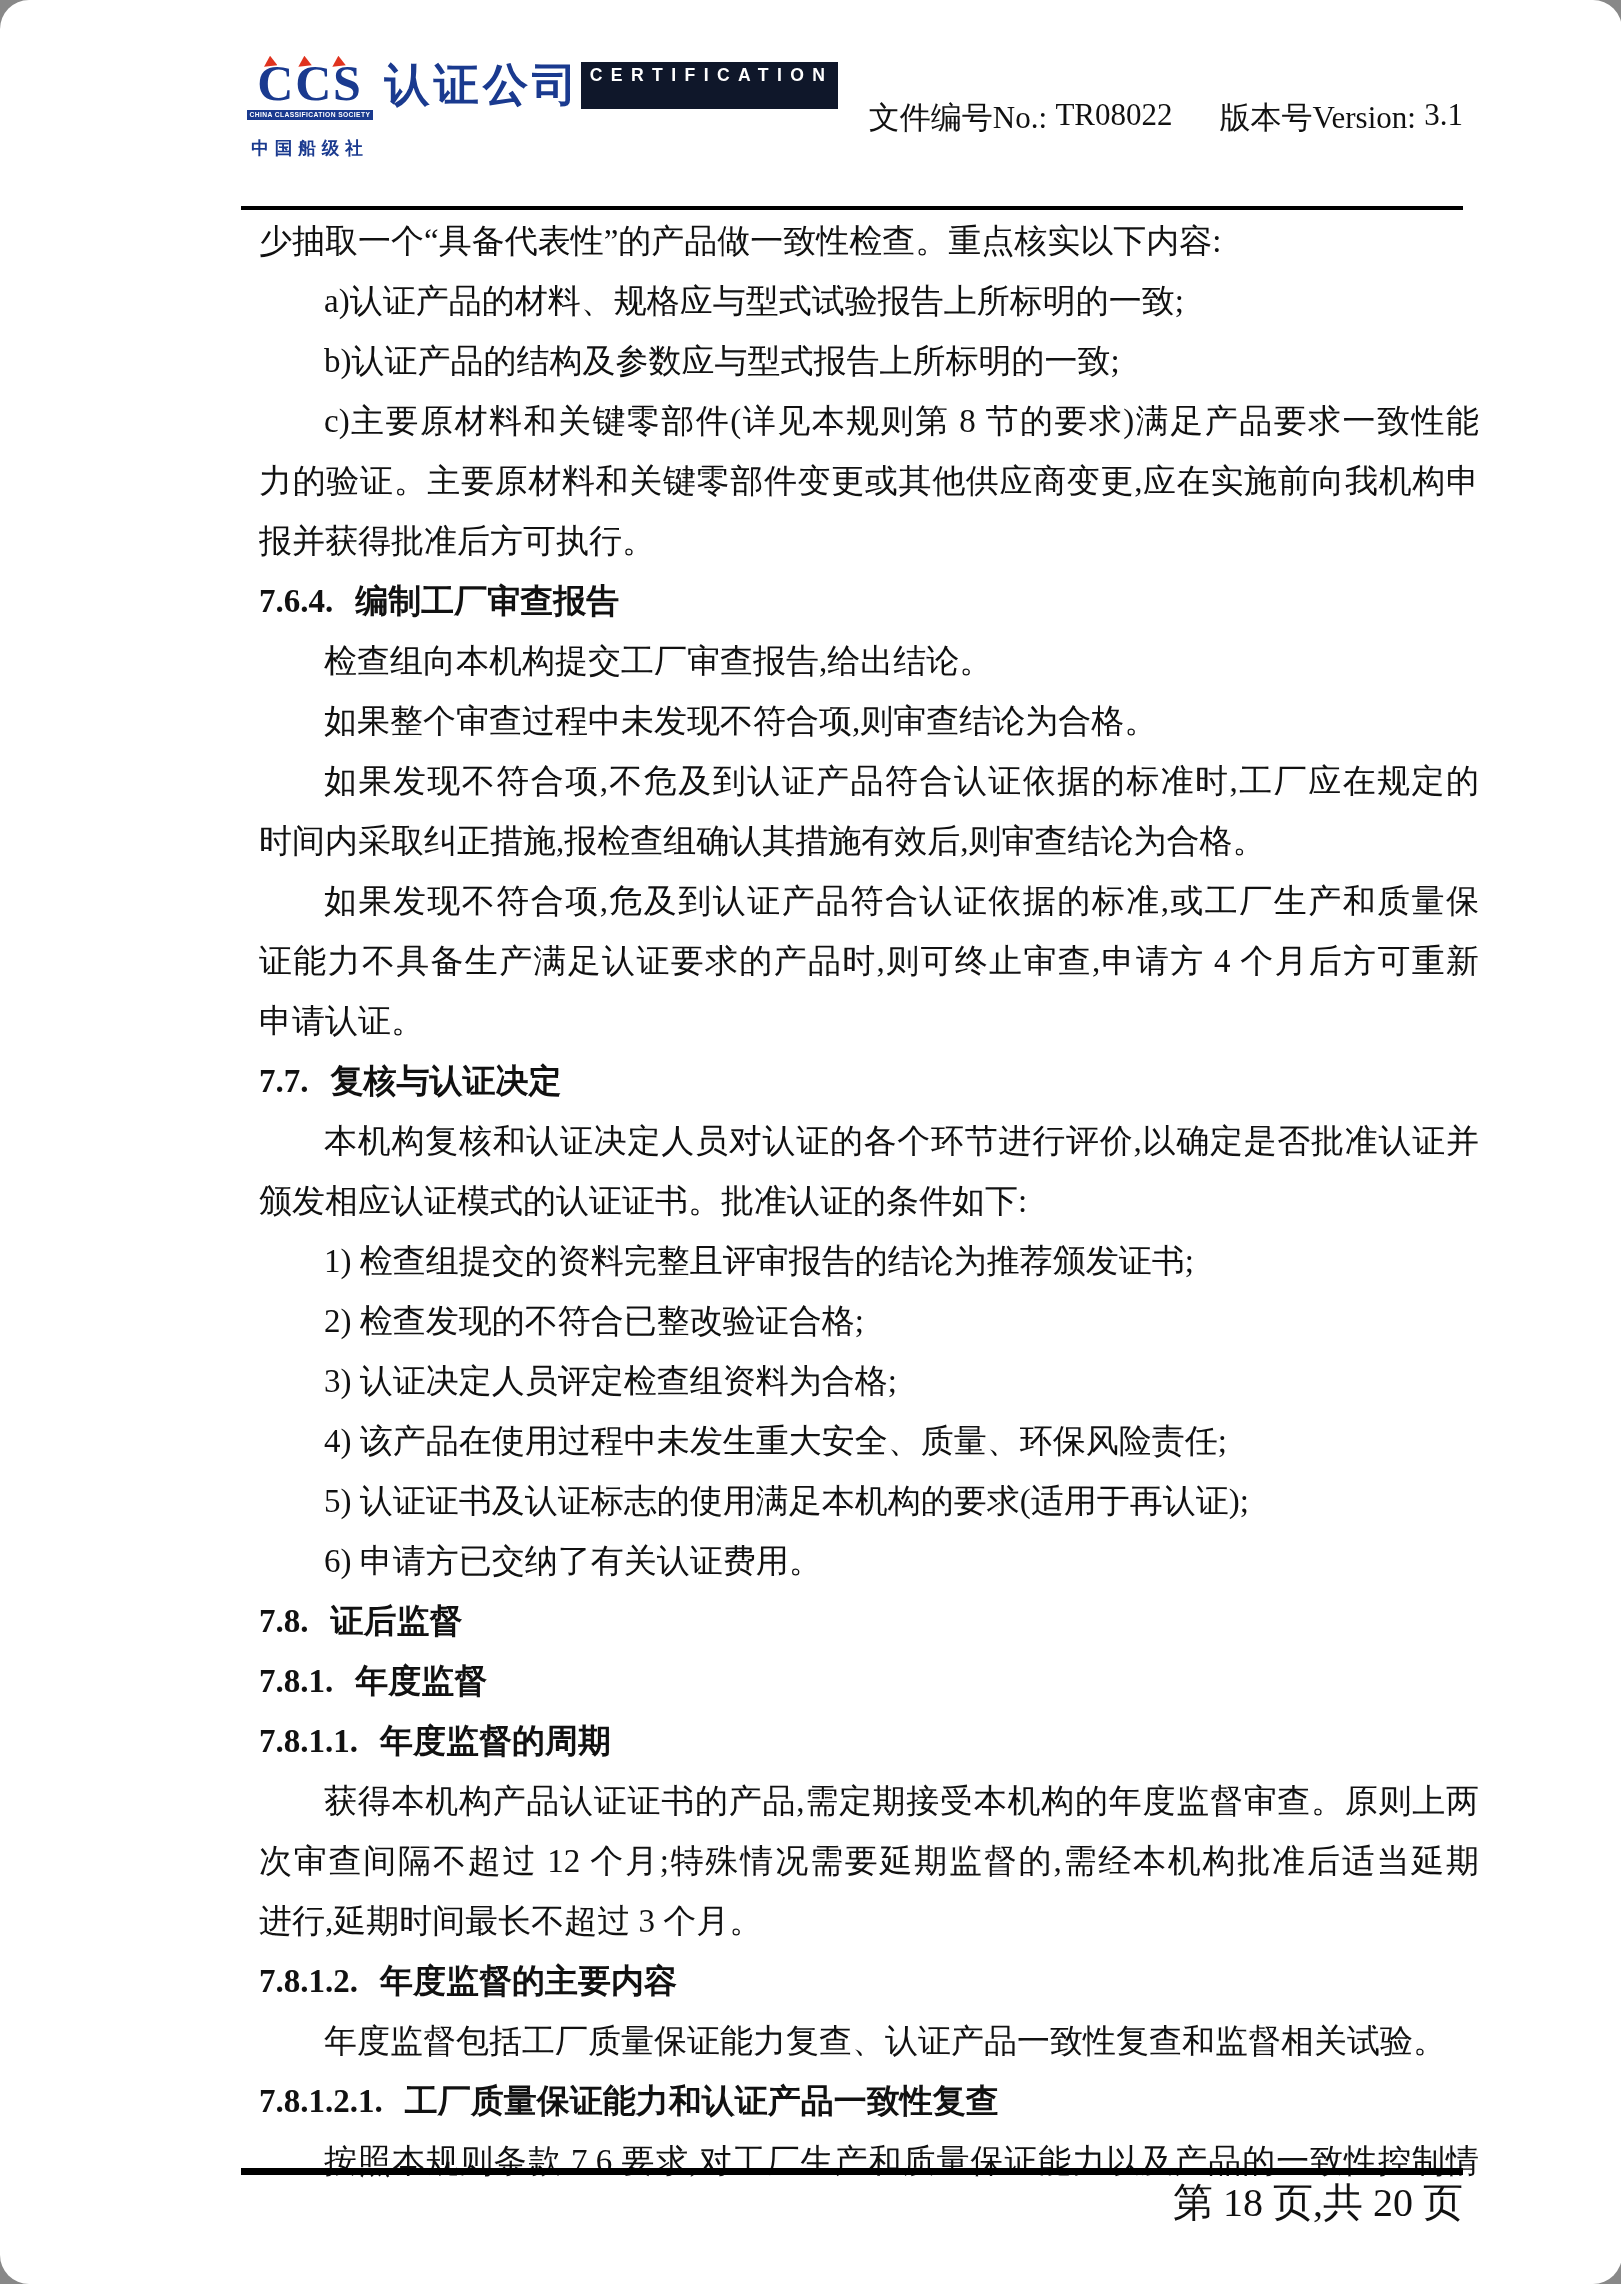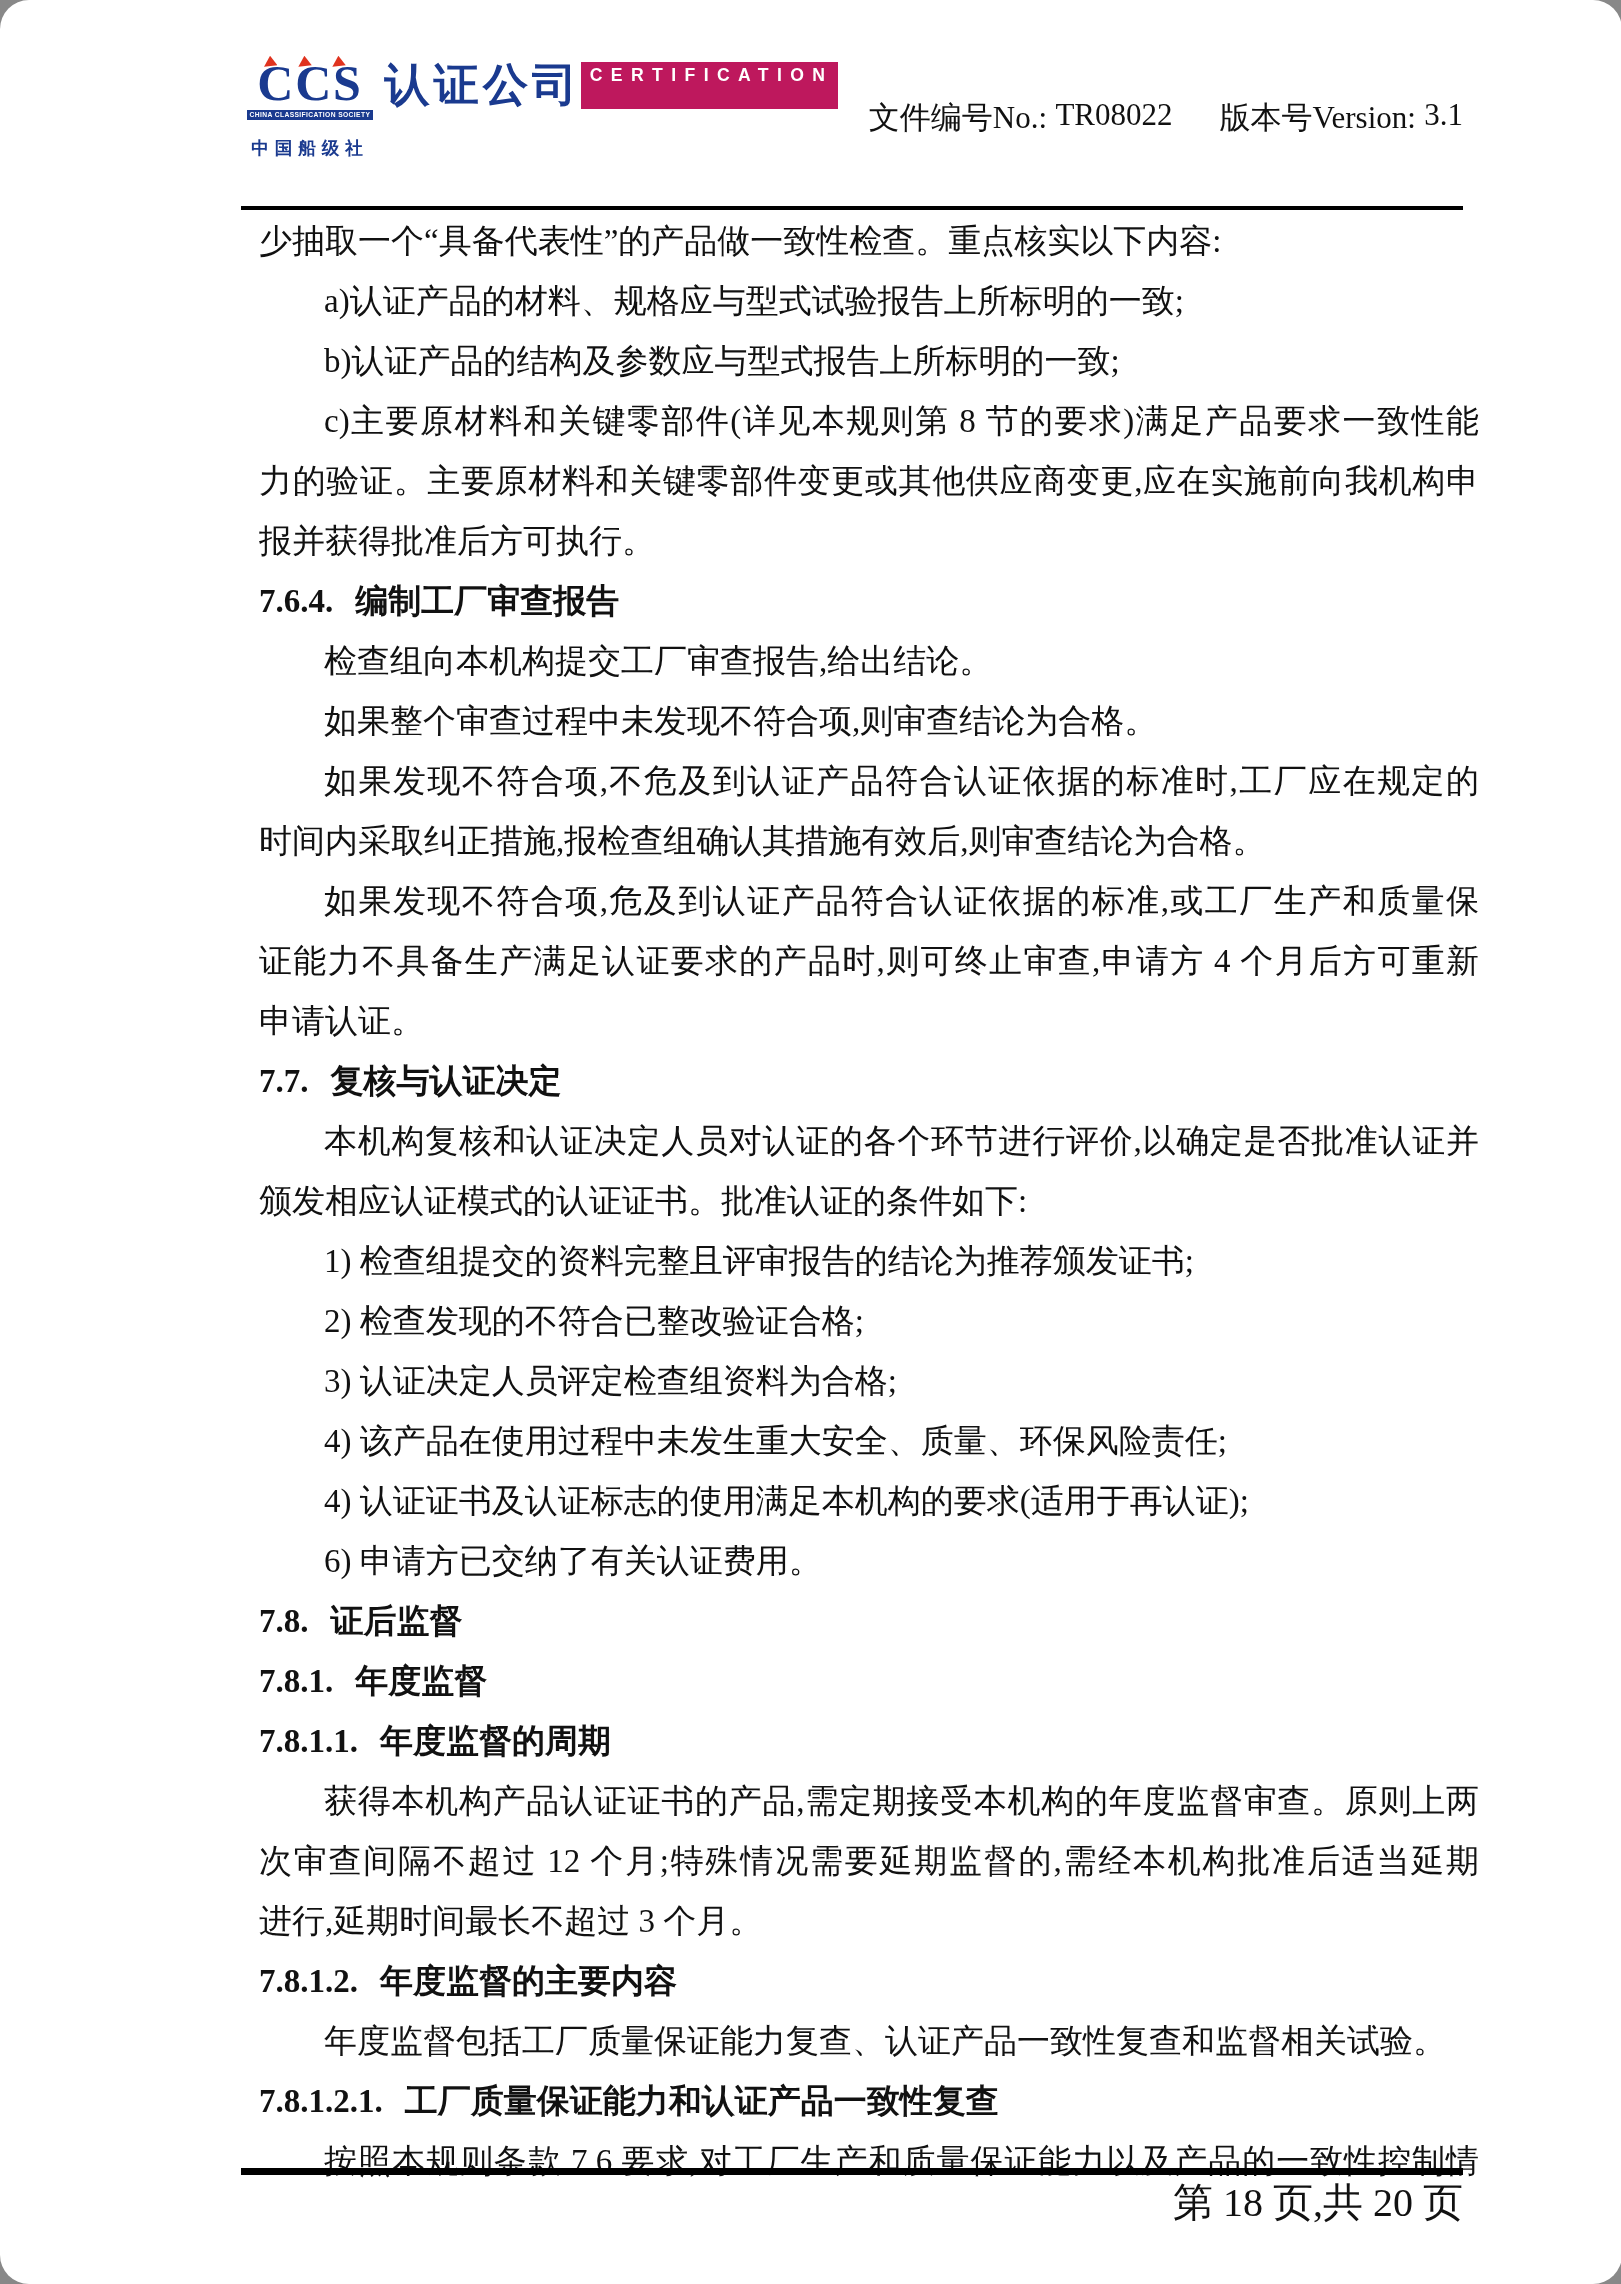--- a/index.html
+++ b/index.html
@@ -43,21 +43,21 @@
     margin-top:16px;color:#1a3a8f;
     font-family:"Liberation Sans","DejaVu Sans",sans-serif;
     font-weight:bold;font-size:17.6px;letter-spacing:5.9px;white-space:nowrap;
   }
   .logo-right{display:flex;flex-direction:row;}
   .logo-company{
     color:#1a3a8f;font-family:"Liberation Sans","DejaVu Sans",sans-serif;
     font-weight:bold;font-size:45px;line-height:49px;letter-spacing:4.2px;white-space:nowrap;
   }
   .cert-bar{
-    margin-top:1.7px;background:#be185d;color:#fff;
+    margin-top:1.7px;background:#0f172a;color:#fff;
     font-family:"Liberation Sans","DejaVu Sans",sans-serif;
     font-weight:bold;font-size:17.6px;letter-spacing:8.4px;
     padding:3.4px 5px 4.2px 8.4px;white-space:nowrap;text-align:center;
   }
 
   .doc-meta{
     position:absolute;left:243px;top:97px;width:1220px;
     display:flex;justify-content:flex-end;gap:47px;
     font-size:31px;white-space:nowrap;
   }
@@ -152,21 +152,21 @@
       <div class="line indent fill">如果发现不符合项,危及到认证产品符合认证依据的标准,或工厂生产和质量保</div>
       <div class="line fill">证能力不具备生产满足认证要求的产品时,则可终止审查,申请方 4 个月后方可重新</div>
       <div class="line">申请认证。</div>
       <div class="line heading"><span class="heading-num">7.7.</span><span class="heading-title">复核与认证决定</span></div>
       <div class="line indent fill">本机构复核和认证决定人员对认证的各个环节进行评价,以确定是否批准认证并</div>
       <div class="line">颁发相应认证模式的认证证书。批准认证的条件如下:</div>
       <div class="line indent">1) 检查组提交的资料完整且评审报告的结论为推荐颁发证书;</div>
       <div class="line indent">2) 检查发现的不符合已整改验证合格;</div>
       <div class="line indent">3) 认证决定人员评定检查组资料为合格;</div>
       <div class="line indent">4) 该产品在使用过程中未发生重大安全、质量、环保风险责任;</div>
-      <div class="line indent">4) 认证证书及认证标志的使用满足本机构的要求(适用于再认证);</div>
+      <div class="line indent">5) 认证证书及认证标志的使用满足本机构的要求(适用于再认证);</div>
       <div class="line indent">6) 申请方已交纳了有关认证费用。</div>
       <div class="line heading"><span class="heading-num">7.8.</span><span class="heading-title">证后监督</span></div>
       <div class="line heading"><span class="heading-num">7.8.1.</span><span class="heading-title">年度监督</span></div>
       <div class="line heading"><span class="heading-num">7.8.1.1.</span><span class="heading-title">年度监督的周期</span></div>
       <div class="line indent fill">获得本机构产品认证证书的产品,需定期接受本机构的年度监督审查。原则上两</div>
       <div class="line fill">次审查间隔不超过 12 个月;特殊情况需要延期监督的,需经本机构批准后适当延期</div>
       <div class="line">进行,延期时间最长不超过 3 个月。</div>
       <div class="line heading"><span class="heading-num">7.8.1.2.</span><span class="heading-title">年度监督的主要内容</span></div>
       <div class="line indent">年度监督包括工厂质量保证能力复查、认证产品一致性复查和监督相关试验。</div>
       <div class="line heading"><span class="heading-num">7.8.1.2.1.</span><span class="heading-title">工厂质量保证能力和认证产品一致性复查</span></div>

